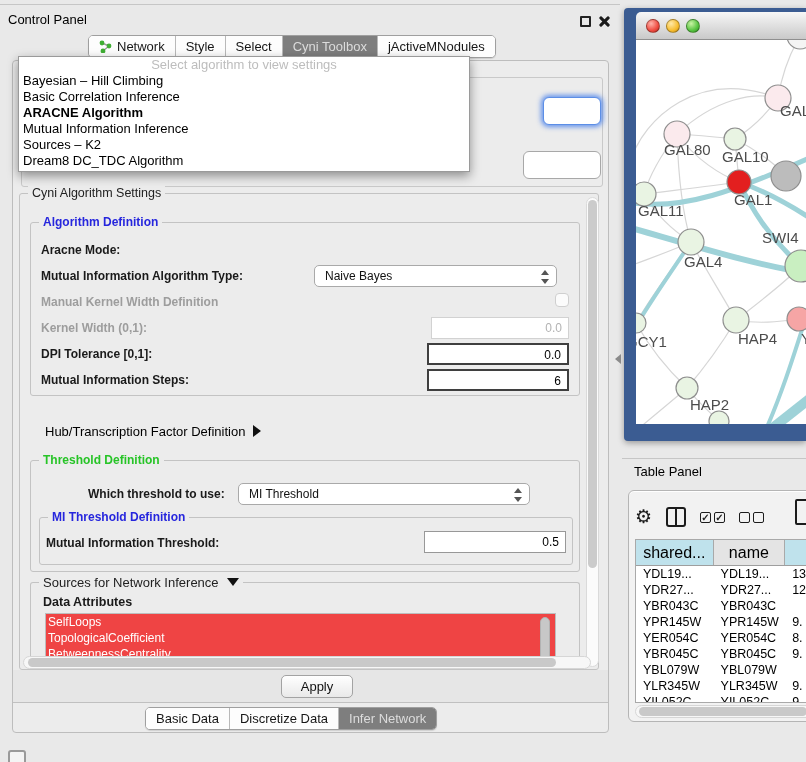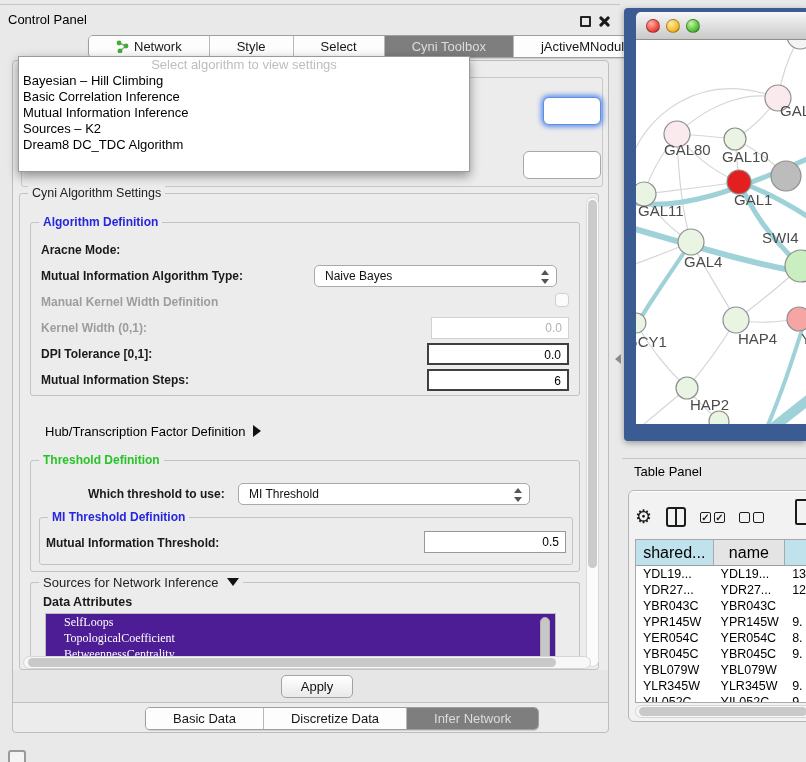--- a/index.html
+++ b/index.html
@@ -11,21 +11,21 @@
   
   .cp-titlebar { position:absolute; left:0; top:4px; width:620px; height:26px; border-top:1px solid #c6c6c6; }
   .cp-title { position:absolute; left:8px; top:7px; font-size:13px; color:#000; }
   .cp-float { position:absolute; left:580px; top:11px; width:11px; height:11px; border:2px solid #222; border-radius:1px; }
   .cp-close { position:absolute; left:598px; top:10px; width:13px; height:13px; }
   .cp-close::before,.cp-close::after { content:""; position:absolute; left:5px; top:0px; width:3px; height:13px; background:#1a1a1a; border-radius:1px; }
   .cp-close::before { transform:rotate(45deg); }
   .cp-close::after { transform:rotate(-45deg); }
 
   .seg-bar { position:absolute; display:flex; height:23px; background:#fff; border:1px solid #9f9f9f; border-radius:5px; overflow:hidden; box-shadow:0 1px 1px rgba(0,0,0,.12); }
-  .seg { display:flex; align-items:center; gap:5px; padding:0 27px; font-size:13px; color:#161616; border-right:1px solid #b9b9b9; background:#fdfdfd; cursor:default; white-space:nowrap; }
+  .seg { display:flex; align-items:center; gap:5px; padding:0 10px; font-size:13px; color:#161616; border-right:1px solid #b9b9b9; background:#fdfdfd; cursor:default; white-space:nowrap; }
   .seg:last-child { border-right:none; }
   .seg.active { background:#7e7e7e; color:#dcdcdc; }
 
   .cp-main { position:absolute; left:12px; top:60px; width:597px; height:673px; background:#ececec; border:1px solid #bdbdbd; border-radius:4px; }
 
   
   .bg-groupline { position:absolute; border:1px solid #c9c9c9; border-radius:3px; }
   .bg-combo { position:absolute; background:#fff; border:1px solid #a8a8a8; border-radius:6px; }
   .bg-combo.glow { box-shadow:0 0 5px 2px rgba(75,130,235,.85); border-color:#5c8ee6; }
 
@@ -48,21 +48,21 @@
   .tfield.dim { border:1px solid #d2d2d2; color:#b3b3b3; }
   .tfield.strong { border:2px solid #3f3f3f; color:#000; }
   .tfield.plain { border:1px solid #989898; color:#000; }
 
   .checkbox { position:absolute; width:14px; height:14px; border:1px solid #cfcfcf; border-radius:4px; background:#fbfbfb; }
 
   .tri-right { display:inline-block; width:0; height:0; border-top:6px solid transparent; border-bottom:6px solid transparent; border-left:8px solid #111; vertical-align:-1px; margin-left:8px; }
   .tri-down  { display:inline-block; width:0; height:0; border-left:6px solid transparent; border-right:6px solid transparent; border-top:8px solid #111; vertical-align:1px; margin-left:8px; }
 
   .listbox { position:absolute; background:#fff; border:1px solid #bdbdbd; overflow:hidden; }
-  .listitem { height:16px; line-height:16px; font-size:12px; padding-left:18px; color:#fff; background:#4c1d95;font-family:Liberation Serif, serif; }
+  .listitem { height:16px; line-height:16px; font-size:12px; padding-left:2px; color:#fff; background:#ef4444; }
   .list-vthumb { position:absolute; width:10px; border-radius:5px; background:#c7c7c7; border:1px solid #b2b2b2; }
 
   .hscroll { position:absolute; height:13px; background:#f7f7f7; border:1px solid #d6d6d6; border-radius:7px; }
   .hthumb { position:absolute; top:1px; height:9px; background:#c9c9c9; border-radius:5px; }
   .vscroll { position:absolute; width:13px; background:#fbfbfb; border:1px solid #dadada; border-radius:7px; }
   .vthumb { position:absolute; left:1px; width:9px; background:#cbcbcb; border-radius:5px; }
 
   .apply-btn { position:absolute; left:268px; top:614px; width:72px; height:23px; border:1px solid #a3a3a3; border-radius:5px;
     background:linear-gradient(#ffffff,#e9e9e9); font-family:"Liberation Sans",sans-serif; font-size:13px; color:#111; }
   .cp-bottomband { position:absolute; left:0; right:0; top:600px; height:42px; background:#e3e3e3; border-bottom:1px solid #c0c0c0; border-radius:0 0 0 0; }
@@ -229,20 +229,21 @@
         <span class="seg">Discretize Data</span>
         <span class="seg active">Infer Network</span>
       </div>
   </div>
 
   <div class="popup">
     <div class="ph">Select algorithm to view settings</div>
     <div id="popup-items">
         <div class="item">Bayesian – Hill Climbing</div>
         <div class="item">Basic Correlation Inference</div>
+        <div class="item selected">ARACNE Algorithm</div>
         <div class="item">Mutual Information Inference</div>
         <div class="item">Sources – K2</div>
         <div class="item">Dream8 DC_TDC Algorithm</div>
       </div>
   </div>
 
   <div class="net-frame"></div>
   <div class="net-titlebar">
     <span class="traffic red"></span>
     <span class="traffic yellow"></span>

